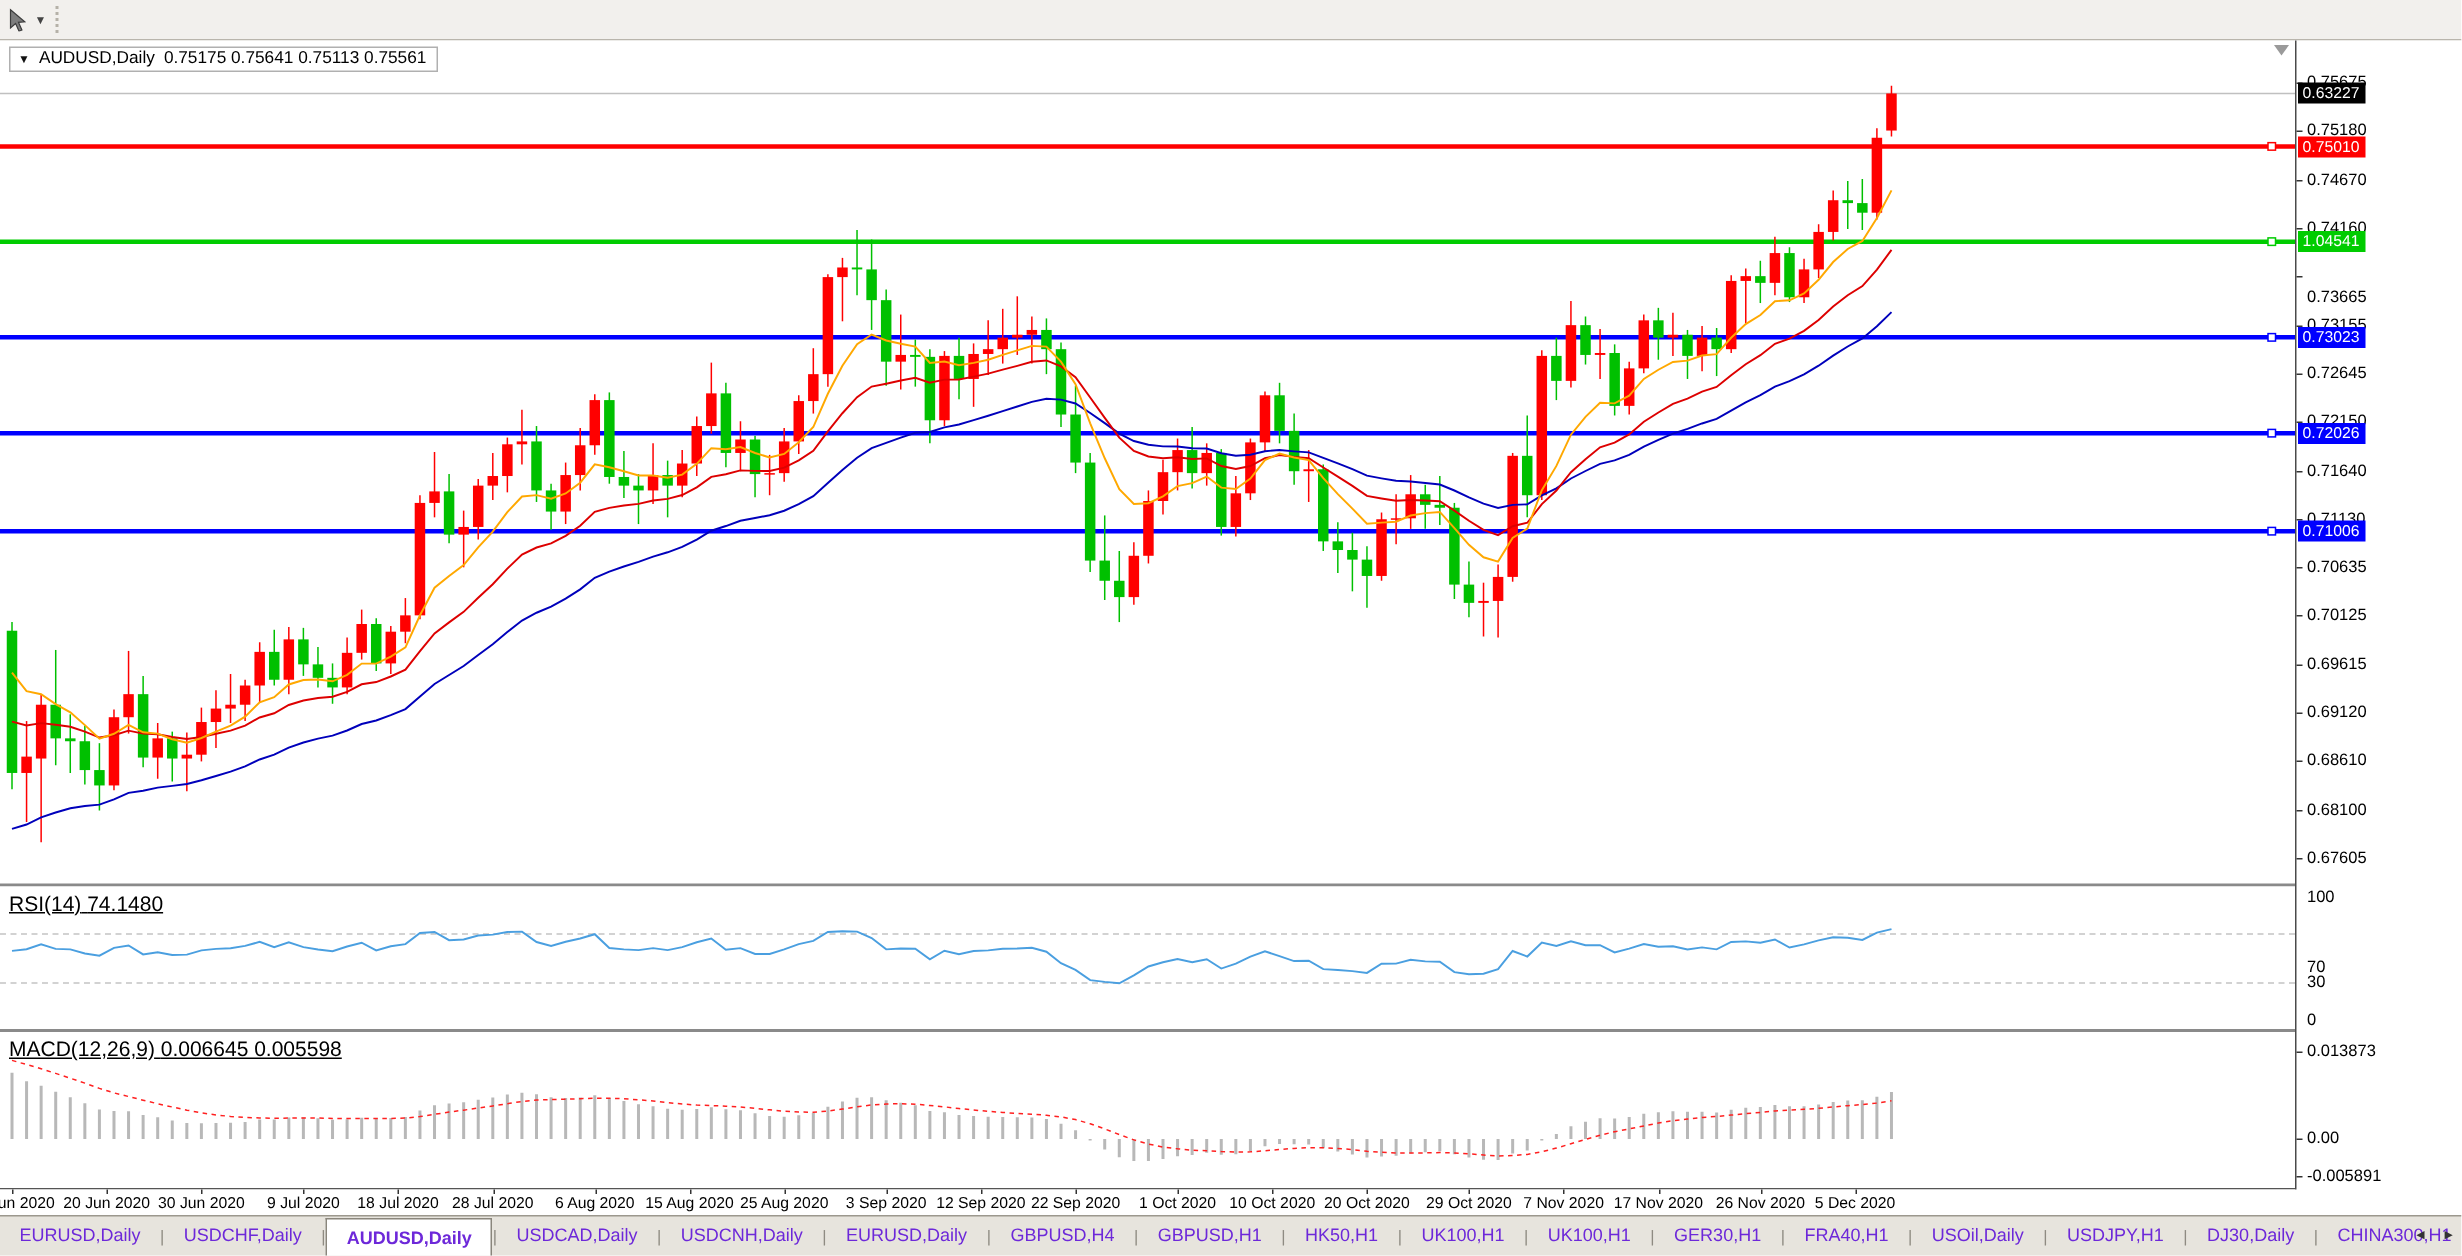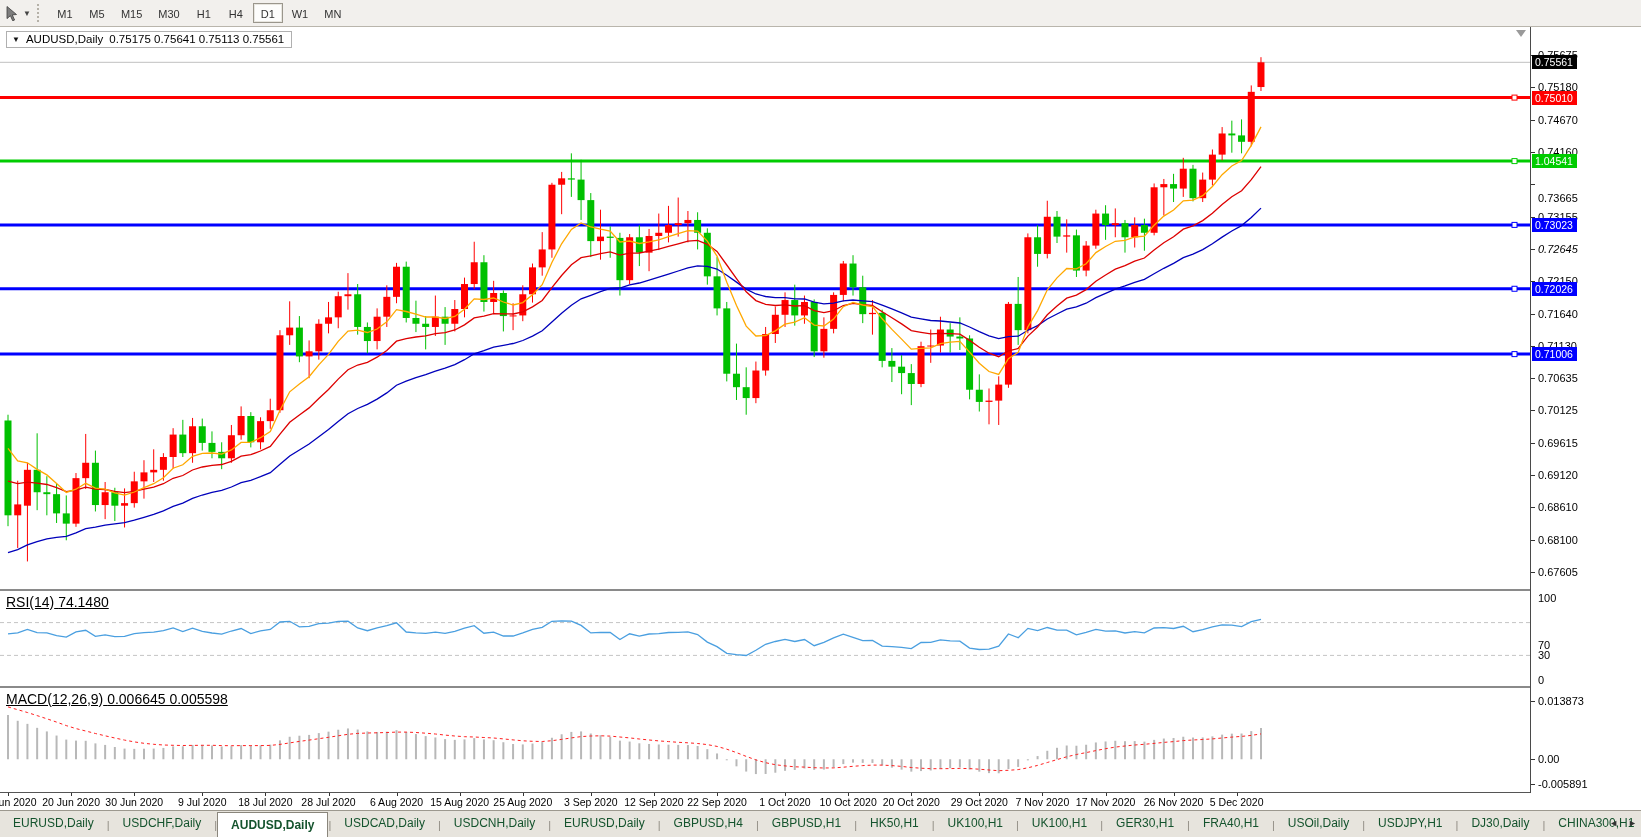--- a/index.html
+++ b/index.html
@@ -33,41 +33,40 @@
     padding:1px 7px 2px 5px;font-size:11.5px;color:#000;display:flex;align-items:center;gap:6px;}
   #title-box .tri{font-size:8px;color:#111;}
   .ind-label{position:absolute;left:6px;font-size:14px;color:#000;text-decoration:underline;}
   #rsi-label{top:594px;}
   #macd-label{top:691px;}
   #shift-marker{position:absolute;left:1516px;top:30px;width:0;height:0;
     border-left:5px solid transparent;border-right:5px solid transparent;border-top:7px solid #9a9a9a;}
   
   #tab-bar{position:absolute;left:0;top:810px;width:1641px;height:27px;background:#e7e4dd;
     border-top:1px solid #9c988e;display:flex;align-items:stretch;overflow:hidden;}
-  .tab{padding:5px 13px 4px 13px;font-size:12px;color:#14532d;white-space:nowrap;cursor:default;}
+  .tab{padding:5px 13px 4px 13px;font-size:12px;color:#6d28d9;white-space:nowrap;cursor:default;}
   .tab.active{background:#fff;border:1px solid #8a867c;border-bottom:none;font-weight:700;margin-top:1px;}
   .tab-sep{color:#8f8b82;align-self:center;font-size:11px;}
   #tab-scroll{position:absolute;right:4px;top:7px;display:flex;gap:10px;font-size:9px;color:#333;}
   #tab-scroll span{cursor:default;}
   svg{display:block;}
 </style>
 </head>
 <body>
 
 <div id="app">
 
   <div id="toolbar">
     <div class="tool-group">
       <svg width="16" height="16" viewBox="0 0 16 16">
         <path d="M3 1.5 L12.5 9.5 L8.3 9.9 L10.6 15 L8.7 15.8 L6.4 10.7 L3 13.6 Z" fill="#7d7d7d" stroke="#3c3c3c" stroke-width="0.8"></path>
       </svg>
       <span class="dd-arrow">▼</span>
     </div>
     <div class="drag-handle"></div>
-    <div id="tf-buttons"><button class="tf-btn">M1</button><button class="tf-btn">M5</button><button class="tf-btn">M15</button><button class="tf-btn">M30</button><button class="tf-btn">H1</button><button class="tf-btn">H4</button><button class="tf-btn active">D1</button><button class="tf-btn">W1</button><button class="tf-btn">MN</button></div>
   </div>
 
   <div id="main-pane" class="pane">
     <svg id="main-svg" width="1530" height="562">
         <line x1="0" y1="70.60285006195815" x2="1530" y2="70.60285006195815" stroke="#ff0000" stroke-width="3"></line>
         <rect x="1512" y="68.10285006195815" width="5" height="5" fill="#fff" stroke="#ff0000" stroke-width="1"></rect>
         <line x1="0" y1="134.09070631970275" x2="1530" y2="134.09070631970275" stroke="#00cc00" stroke-width="3"></line>
         <rect x="1512" y="131.59070631970275" width="5" height="5" fill="#fff" stroke="#00cc00" stroke-width="1"></rect>
         <line x1="0" y1="197.89888475836423" x2="1530" y2="197.89888475836423" stroke="#0000ff" stroke-width="3"></line>
         <rect x="1512" y="195.39888475836423" width="5" height="5" fill="#fff" stroke="#0000ff" stroke-width="1"></rect>
@@ -552,42 +551,42 @@
       <div class="axis-label" style="top: 60.3125px;">0.75180</div>
       <div class="axis-dash" style="top: 92.625px;"></div>
       <div class="axis-label" style="top: 92.625px;">0.74670</div>
       <div class="axis-dash" style="top: 124.938px;"></div>
       <div class="axis-label" style="top: 124.938px;">0.74160</div>
       <div class="axis-dash" style="top: 157.25px;"></div>
       <div class="axis-label" style="top: 171px;">0.73665</div>
       <div class="axis-dash" style="top: 189.562px;"></div>
       <div class="axis-label" style="top: 189.562px;">0.73155</div>
       <div class="axis-dash" style="top: 221.875px;"></div>
-      <div class="axis-label" style="top: 221.875px; font-style: italic;">0.72645</div>
+      <div class="axis-label" style="top: 221.875px;">0.72645</div>
       <div class="axis-dash" style="top: 254.188px;"></div>
       <div class="axis-label" style="top: 254.188px;">0.72150</div>
       <div class="axis-dash" style="top: 286.5px;"></div>
       <div class="axis-label" style="top: 286.5px;">0.71640</div>
       <div class="axis-dash" style="top: 318.812px;"></div>
       <div class="axis-label" style="top: 318.812px;">0.71130</div>
       <div class="axis-dash" style="top: 351.125px;"></div>
       <div class="axis-label" style="top: 351.125px;">0.70635</div>
       <div class="axis-dash" style="top: 383.438px;"></div>
       <div class="axis-label" style="top: 383.438px;">0.70125</div>
       <div class="axis-dash" style="top: 415.75px;"></div>
       <div class="axis-label" style="top: 415.75px;">0.69615</div>
       <div class="axis-dash" style="top: 448.062px;"></div>
       <div class="axis-label" style="top: 448.062px;">0.69120</div>
       <div class="axis-dash" style="top: 480.375px;"></div>
       <div class="axis-label" style="top: 480.375px;">0.68610</div>
       <div class="axis-dash" style="top: 512.688px;"></div>
       <div class="axis-label" style="top: 512.688px;">0.68100</div>
       <div class="axis-dash" style="top: 545px;"></div>
       <div class="axis-label" style="top: 545px;">0.67605</div>
-      <div class="axis-badge" style="top: 35.3033px; background: rgb(0, 0, 0);">0.75561</div>
+      <div class="axis-badge" style="top: 35.3033px; background: rgb(0, 0, 0);">0.63227</div>
       <div class="axis-badge" style="top: 70.6029px; background: rgb(255, 0, 0);">0.75010</div>
       <div class="axis-badge" style="top: 134.091px; background: rgb(0, 204, 0);">1.04541</div>
       <div class="axis-badge" style="top: 197.899px; background: rgb(0, 0, 255);">0.73023</div>
       <div class="axis-badge" style="top: 261.771px; background: rgb(0, 0, 255);">0.72026</div>
       <div class="axis-badge" style="top: 327.117px; background: rgb(0, 0, 255);">0.71006</div>
       <div class="axis-label" style="top: 571px;">100</div>
       <div class="axis-label" style="top: 618px;">70</div>
       <div class="axis-label" style="top: 628.4px;">30</div>
       <div class="axis-label" style="top: 653px;">0</div>
       <div class="axis-dash" style="top: 674px;"></div>

